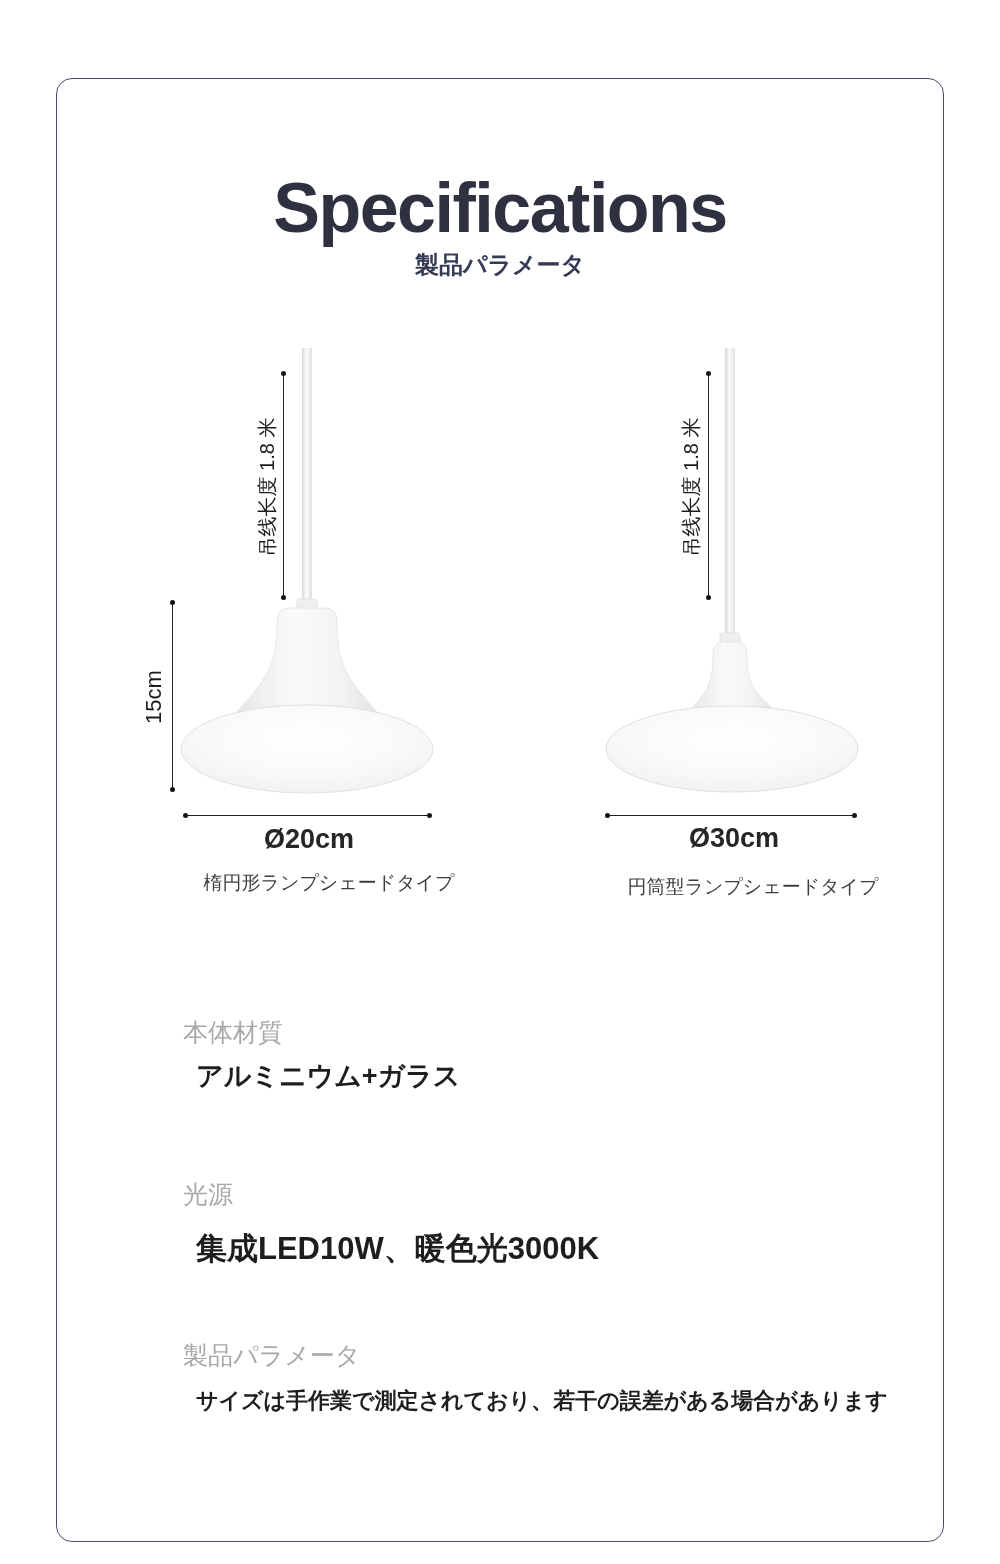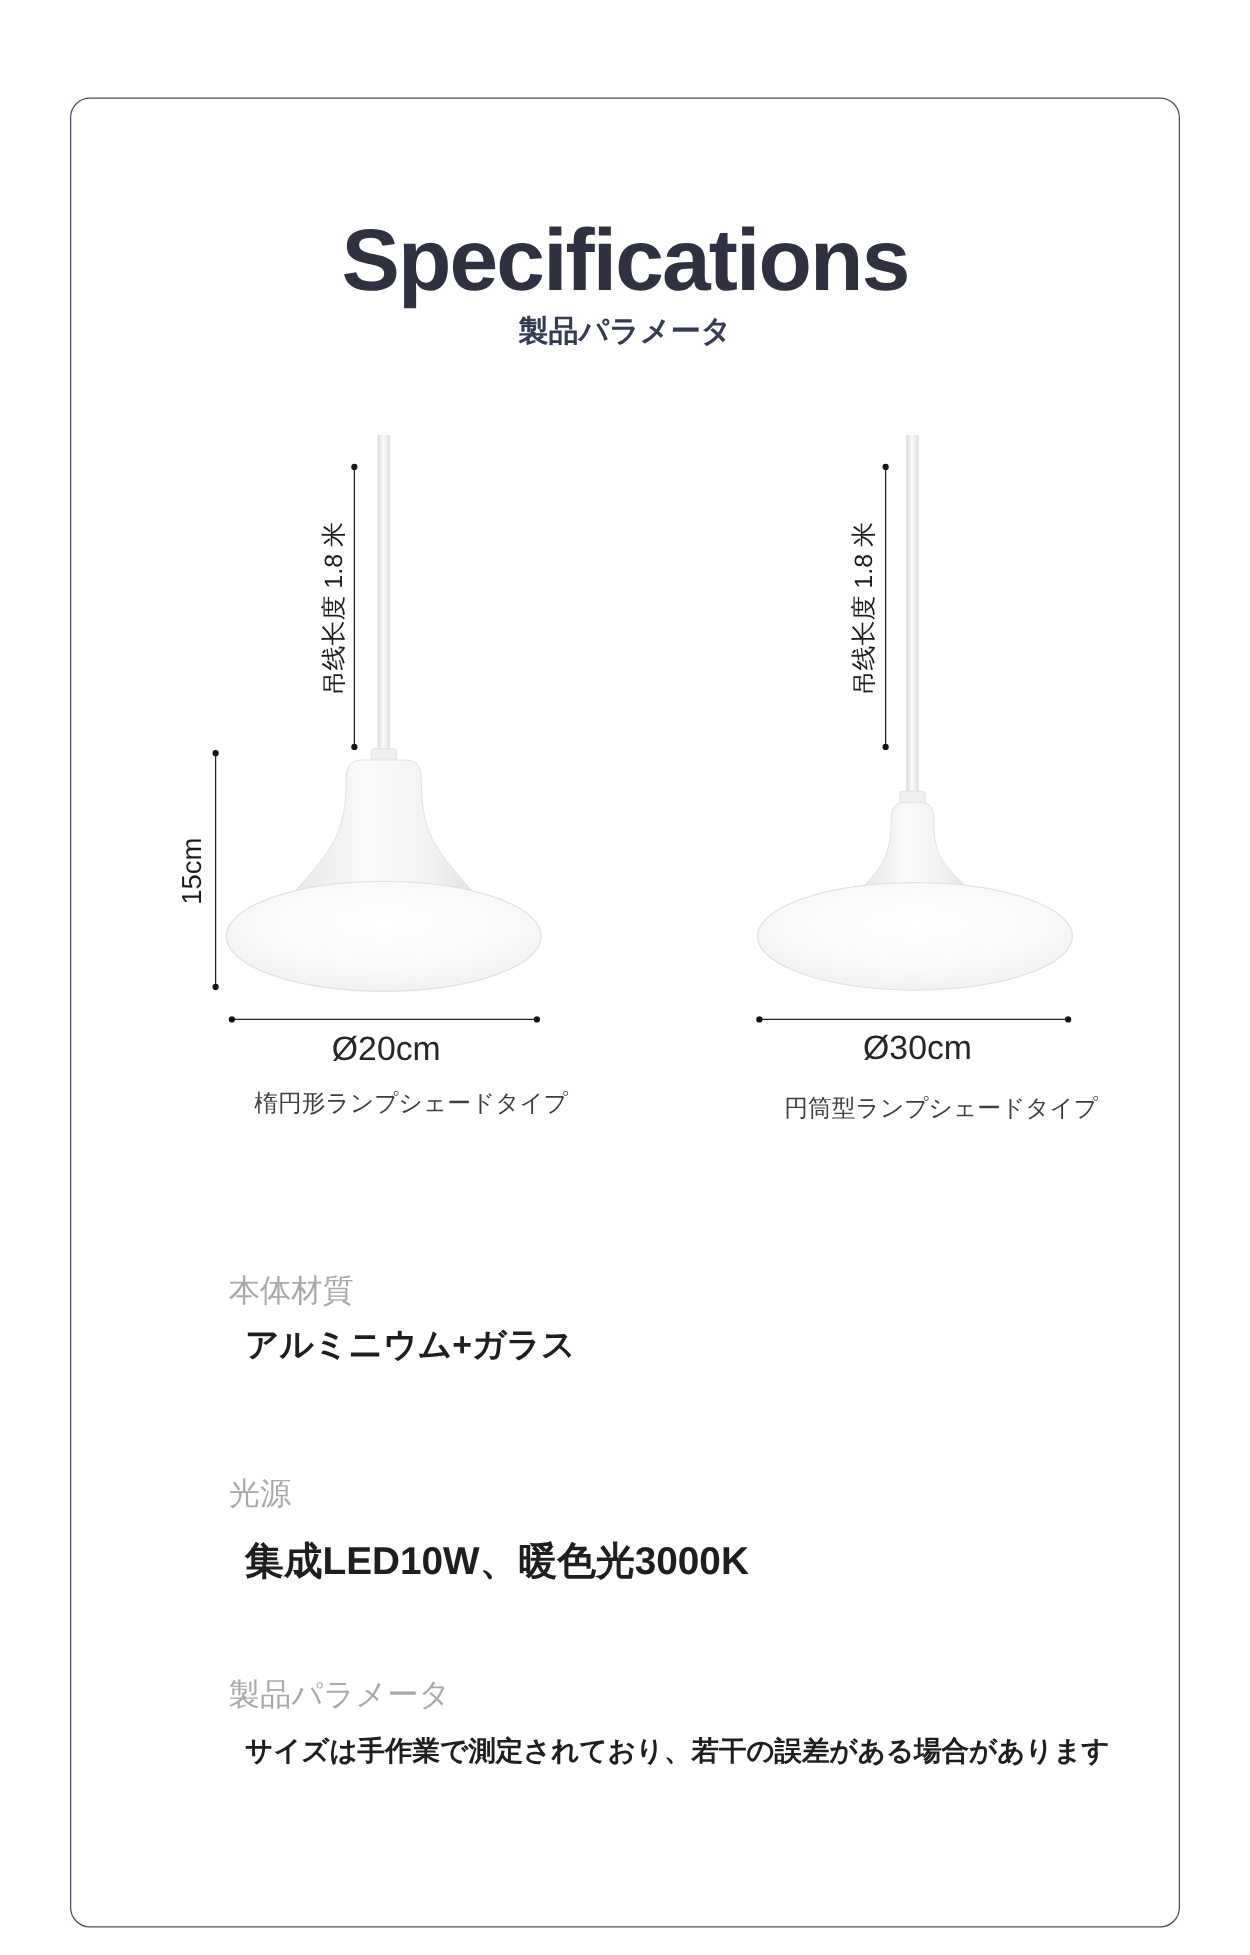--- a/index.html
+++ b/index.html
@@ -54,21 +54,21 @@
     white-space: nowrap;
     font-size: 20px;
     color: #1c1c1c;
   }
   .v-label.size { font-size: 22px; }
   .dia-label {
     position: absolute;
     transform: translateX(-50%);
     white-space: nowrap;
     font-size: 27px;
-    font-weight: 400;
+    font-weight: 700;
     color: #262626;
   }
   .lamp-caption {
     position: absolute;
     transform: translateX(-50%);
     white-space: nowrap;
     font-size: 19px;
     color: #3d3d3d;
   }
   

